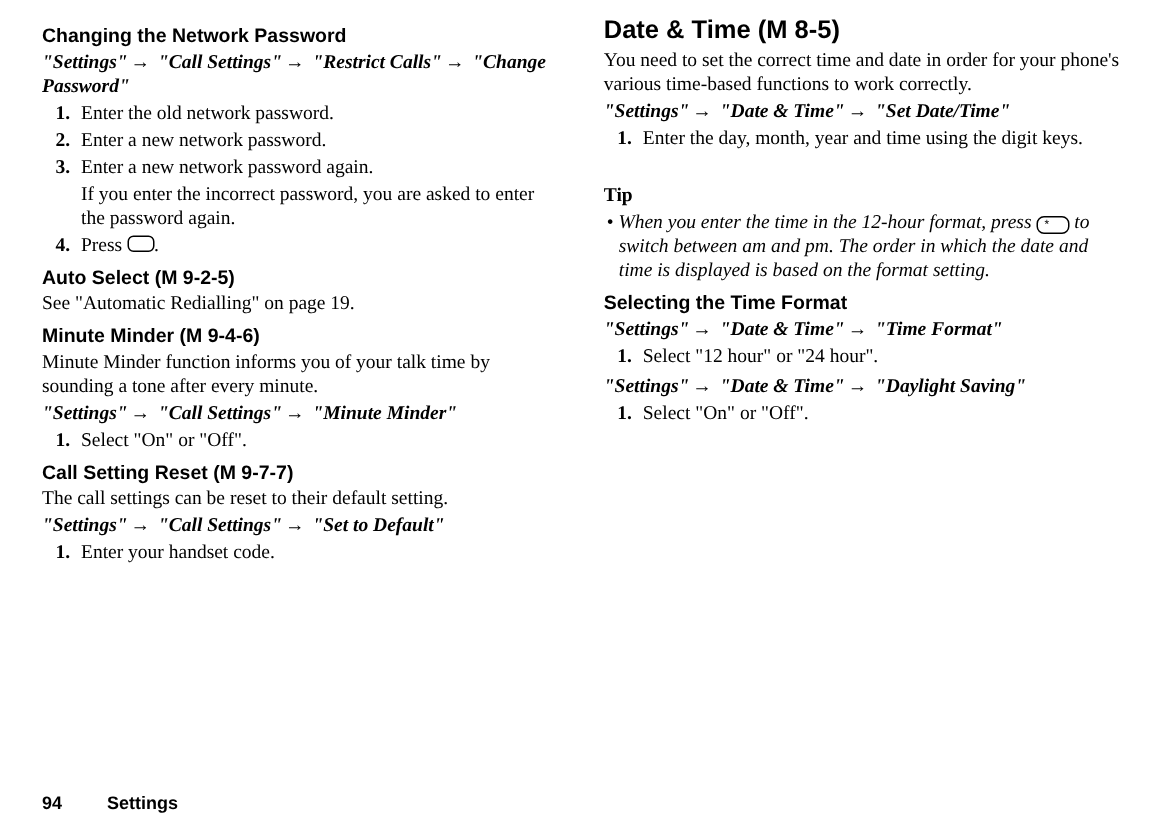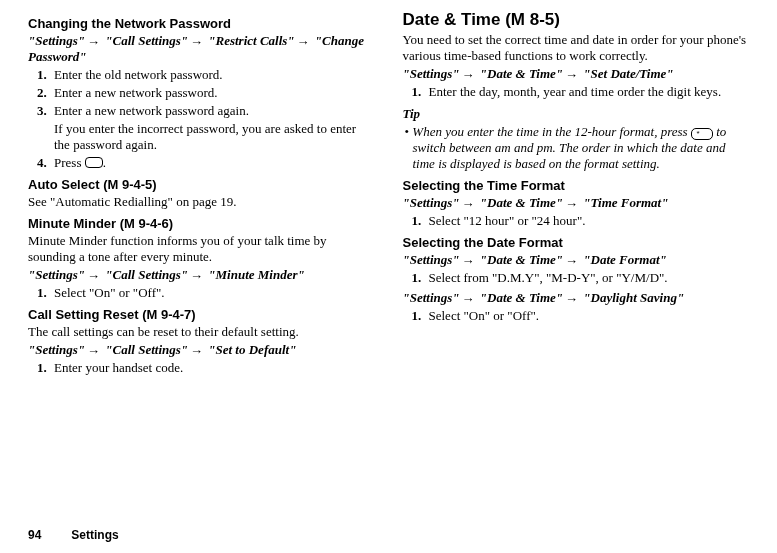--- a/index.html
+++ b/index.html
@@ -52,23 +52,22 @@
     padding-left: 4px;
   }
   ol.steps > li::marker {
     font-weight: bold;
   }
   .step-note {
     margin-left: 0;
     margin-top: 2px;
   }
   .tip-hd {
-    font-style: italic;
-    font-weight: bold;
-    margin-top: 6px;
+    font-weight: bold;
+    margin-top: 22px;
   }
   .tip-body {
     font-style: italic;
     margin: 0 0 4px 0;
     padding-left: 10px;
     text-indent: -8px;
   }
   .bullet { font-style: normal; }
   .icon-rect {
     display: inline-block;
@@ -120,21 +119,21 @@
         <p class="step-note">If you enter the incorrect password, you are asked to enter the password again.</p>
       </li>
       <li>
         <span>Press </span><span class="icon-rect"></span><span>.</span>
       </li>
     </ol>
   </div>
 
   <div class="no-break">
     <div class="h-sub">
-      <span>Auto Select </span><span class="mcode">(M 9-4-5)</span>
+      <span>Auto Select </span><span class="mcode">(M 9-2-5)</span>
     </div>
     <p>See "Automatic Redialling" on page 19.</p>
   </div>
 
   <div class="no-break">
     <div class="h-sub">
       <span>Minute Minder </span><span class="mcode">(M 9-4-6)</span>
     </div>
     <p>Minute Minder function informs you of your talk time by sounding a tone after every minute.</p>
     <p class="path">
@@ -142,21 +141,21 @@
       <span>"Call Settings"</span><span class="arrow">→</span>
       <span>"Minute Minder"</span>
     </p>
     <ol class="steps">
       <li>Select "On" or "Off".</li>
     </ol>
   </div>
 
   <div class="no-break">
     <div class="h-sub">
-      <span>Call Setting Reset </span><span class="mcode">(M 9-4-7)</span>
+      <span>Call Setting Reset </span><span class="mcode">(M 9-7-7)</span>
     </div>
     <p>The call settings can be reset to their default setting.</p>
     <p class="path">
       <span> "Settings"</span><span class="arrow">→</span>
       <span>"Call Settings"</span><span class="arrow">→</span>
       <span>"Set to Default"</span>
     </p>
     <ol class="steps">
       <li>Enter your handset code.</li>
     </ol>
@@ -166,52 +165,41 @@
     <div class="h-main">
       <span>Date &amp; Time </span><span class="mcode">(M 8-5)</span>
     </div>
     <p>You need to set the correct time and date in order for your phone's various time-based functions to work correctly.</p>
     <p class="path">
       <span>"Settings"</span><span class="arrow">→</span>
       <span>"Date &amp; Time"</span><span class="arrow">→</span>
       <span>"Set Date/Time"</span>
     </p>
     <ol class="steps">
-      <li>Enter the day, month, year and time order the digit keys.</li>
+      <li>Enter the day, month, year and time using the digit keys.</li>
     </ol>
 
     <p class="tip-hd">Tip</p>
     <p class="tip-body">
       <span class="bullet">• </span><span>When you enter the time in the 12-hour format, press </span><span class="icon-key">*</span><span> to switch between am and pm. The order in which the date and time is displayed is based on the format setting.</span>
     </p>
   </div>
 
   <div class="no-break">
     <div class="h-sub">Selecting the Time Format</div>
     <p class="path">
       <span>"Settings"</span><span class="arrow">→</span>
       <span>"Date &amp; Time"</span><span class="arrow">→</span>
       <span>"Time Format"</span>
     </p>
     <ol class="steps">
       <li>Select "12 hour" or "24 hour".</li>
     </ol>
   </div>
 
-  <div class="no-break">
-    <div class="h-sub">Selecting the Date Format</div>
-    <p class="path">
-      <span>"Settings"</span><span class="arrow">→</span>
-      <span>"Date &amp; Time"</span><span class="arrow">→</span>
-      <span>"Date Format"</span>
-    </p>
-    <ol class="steps">
-      <li>Select from "D.M.Y", "M-D-Y", or "Y/M/D".</li>
-    </ol>
-  </div>
 
   <div class="no-break">
     <p class="path">
       <span>"Settings"</span><span class="arrow">→</span>
       <span>"Date &amp; Time"</span><span class="arrow">→</span>
       <span>"Daylight Saving"</span>
     </p>
     <ol class="steps">
       <li>Select "On" or "Off".</li>
     </ol>

